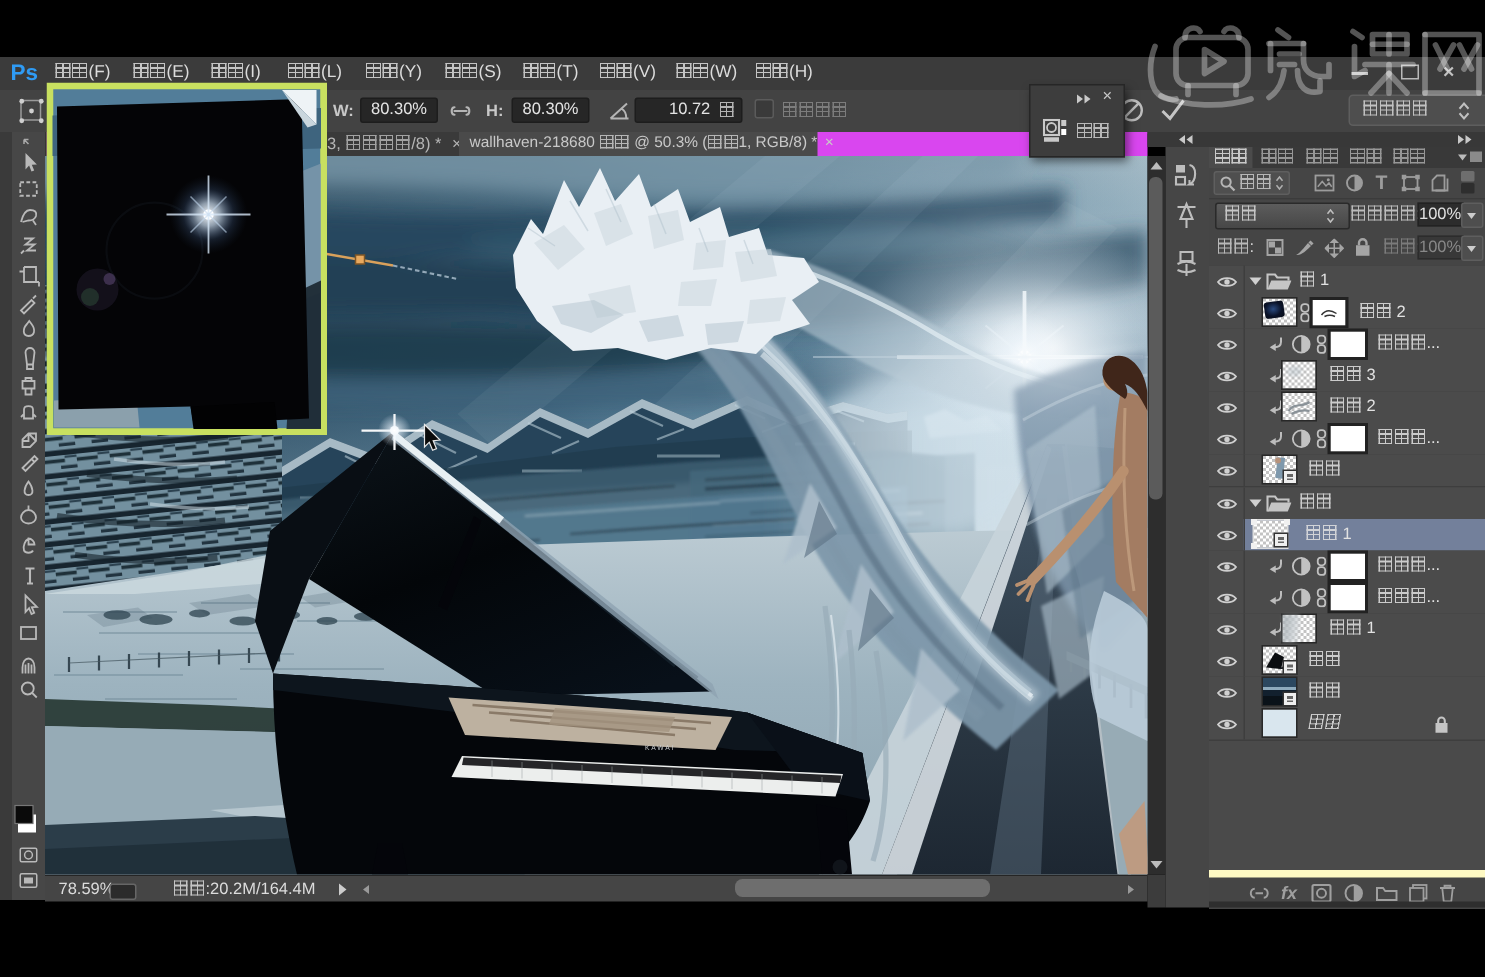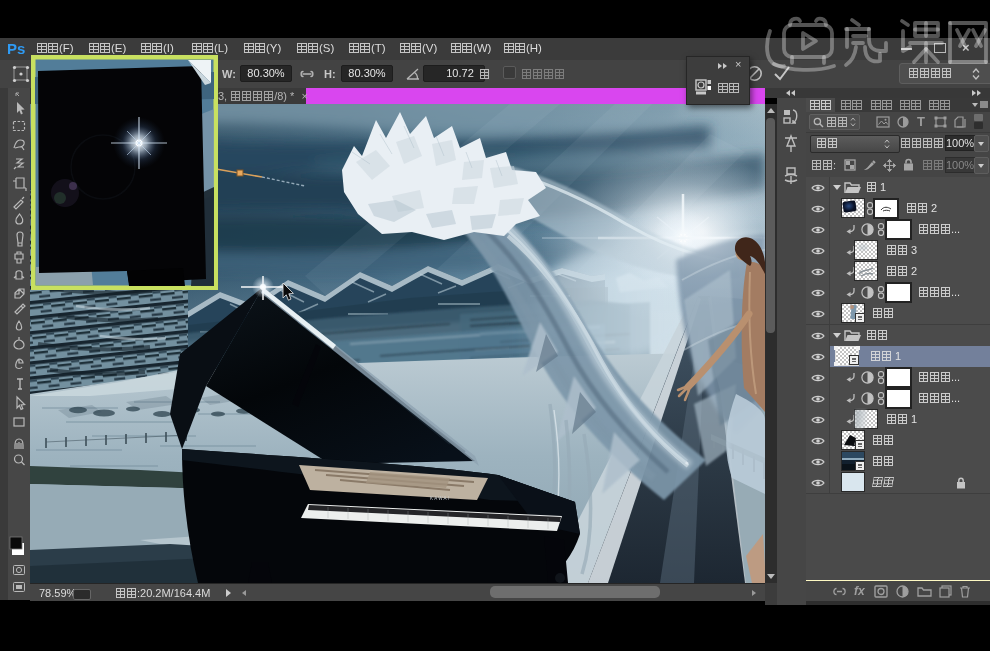--- a/index.html
+++ b/index.html
@@ -60,39 +60,40 @@
  <span class="lb" style="left:222px">W:</span>
  <span class="box" style="left:240px;width:50px">80.30%</span>
  <svg class="abs" style="left:299px;top:9px" width="16" height="10" viewBox="0 0 16 10">
       <path d="M4 5h8M4 2.5C1.5 2.5 1.5 7.5 4 7.5M12 2.5c2.5 0 2.5 5 0 5" stroke="#b5b5b5" stroke-width="1.4" fill="none" stroke-linecap="round"></path>
     </svg>
  <span class="lb" style="left:324px">H:</span>
  <span class="box" style="left:341px;width:50px">80.30%</span>
  <svg class="abs" style="left:406px;top:8px" width="14" height="12" viewBox="0 0 14 12">
       <path d="M1 11L12 1M1 11h12M8.5 4.5c2 1.2 3 3.2 3 6.2" stroke="#b5b5b5" stroke-width="1.3" fill="none"></path>
     </svg>
- <span class="box" style="left:423px;width:48px;text-align:center;padding-left:12px">10.72</span>
+ <span class="box" style="left:423px;width:48px;text-align:left;padding-left:22px">10.72</span>
  <span class="lb" style="left:479px;top:8px;color:#cccccc"><span class="cn"></span></span>
  <span class="abs" style="left:503px;top:6px;width:11px;height:11px;background:#3a3a3a;border:1px solid #5b5b5b;border-radius:2px"></span>
  <span class="lb" style="left:521px;color:#909090;font-weight:normal"><span class="cn lite"></span><span class="cn lite"></span><span class="cn lite"></span><span class="cn lite"></span></span>
  <svg class="abs" style="left:746px;top:5px" width="17" height="17" viewBox="0 0 17 17">
       <circle cx="8.5" cy="8.5" r="6.7" fill="none" stroke="#bdbdbd" stroke-width="1.6"></circle>
       <line x1="3.8" y1="13.2" x2="13.2" y2="3.8" stroke="#bdbdbd" stroke-width="1.6"></line>
     </svg>
  <svg class="abs" style="left:773px;top:5px" width="18" height="17" viewBox="0 0 18 17">
       <path d="M2 9l5 5L16 2" fill="none" stroke="#c5c5c5" stroke-width="2"></path>
     </svg>
  <span class="abs" style="left:899px;top:3px;width:86px;height:19px;background:#4e4e4e;border:1px solid #5e5e5e;border-radius:3px;color:#d6d6d6;font-size:11px;line-height:19px;padding-left:8px"><span class="cn"></span><span class="cn"></span><span class="cn"></span><span class="cn"></span></span>
  <svg class="abs" style="left:972px;top:8px" width="8" height="12" viewBox="0 0 8 12">
       <path d="M1 4.5L4 1l3 3.5M1 7.5L4 11l3-3.5" fill="none" stroke="#c0c0c0" stroke-width="1.3"></path>
     </svg>
 </div>
 
 <div class="abs" id="tabbar">
  <span class="tab" style="left:100px;width:206px;background:#3a3a3a;color:#b5b5b5"><span style="margin-left:118px">3, </span><span class="cn"></span><span class="cn"></span><span class="cn"></span><span class="cn"></span>/8) * <span style="margin-left:4px">×</span></span>
+ <span class="tab" style="left:306px;width:232px;background:#4a4a4a;padding-left:7px;font-size:10.3px">wallhaven-218680 <span class="cn"></span><span class="cn"></span> @ 50.3% (<span class="cn"></span><span class="cn"></span>1, RGB/8) * <span style="margin-left:2px">×</span></span>
 </div>
 
 <div class="abs" id="lstrip"></div>
 <div class="abs" id="toolbar"></div>
 <div class="abs" id="statusbar">
  <span class="abs" style="left:9px;top:3px">78.59%</span>
  <span class="abs" style="left:43px;top:5px;width:16px;height:9px;background:#2b2b2b;border:1px solid #666;border-radius:2px"></span>
  <span class="abs" style="left:85px;top:3px"><span class="cn"></span><span class="cn"></span>:20.2M/164.4M</span>
  <span class="abs" style="left:196px;top:5px;width:0;height:0;border-left:5px solid #ccc;border-top:4px solid transparent;border-bottom:4px solid transparent"></span>
  <span class="abs" style="left:212px;top:6px;width:0;height:0;border-right:4px solid #999;border-top:3px solid transparent;border-bottom:3px solid transparent"></span>
@@ -191,21 +192,21 @@
     </svg>
  <span class="abs" style="left:116px;top:5px;color:#8e8e8e;font-size:11px"><span class="cn lite"></span><span class="cn lite"></span>:</span>
  <span class="abs" style="left:139px;top:3px;width:27px;height:14px;background:#383838;border:1px solid #2c2c2c;color:#888;font-size:11px;text-align:right;line-height:14px;padding-right:2px">100%</span>
  <span class="abs" style="left:168px;top:3px;width:13px;height:15px;background:#4e4e4e;border:1px solid #5e5e5e;border-radius:2px">
       <i style="position:absolute;left:3px;top:6px;width:0;height:0;border-top:4px solid #ccc;border-left:3.5px solid transparent;border-right:3.5px solid transparent"></i>
     </span>
 </div>
 
 <div class="abs" style="left:806px;top:178px;width:184px;height:315px;background:#4b4b4b"></div>
 <div class="abs" style="left:806px;top:493px;width:184px;height:87px;background:#4a4a4a"></div>
-<div class="abs" style="left:806px;top:580px;width:184px;height:21px;background:#454545;border-top:1px solid #fef9c3">
+<div class="abs" style="left:806px;top:580px;width:184px;height:21px;background:#454545;border-top:5px solid #fef9c3">
  <svg class="abs" style="left:26px;top:6px" width="15" height="9" viewBox="0 0 15 9">
       <path d="M5 4.5h5M4.5 1.5C1 1.5 1 7.5 4.5 7.5M10.5 1.5c3.5 0 3.5 6 0 6" stroke="#9f9f9f" stroke-width="1.3" fill="none"></path>
     </svg>
  <span class="abs" style="left:48px;top:3px;color:#9f9f9f;font-size:12px;font-style:italic;font-weight:bold">fx</span>
  <svg class="abs" style="left:68px;top:4px" width="14" height="13" viewBox="0 0 14 13">
       <rect x="1" y="1" width="12" height="11" rx="1" fill="none" stroke="#9f9f9f" stroke-width="1.4"></rect>
       <circle cx="7" cy="6.5" r="3" fill="none" stroke="#9f9f9f" stroke-width="1.3"></circle>
     </svg>
  <svg class="abs" style="left:90px;top:4px" width="13" height="13" viewBox="0 0 13 13">
       <circle cx="6.5" cy="6.5" r="5.5" fill="none" stroke="#9f9f9f" stroke-width="1.3"></circle>

